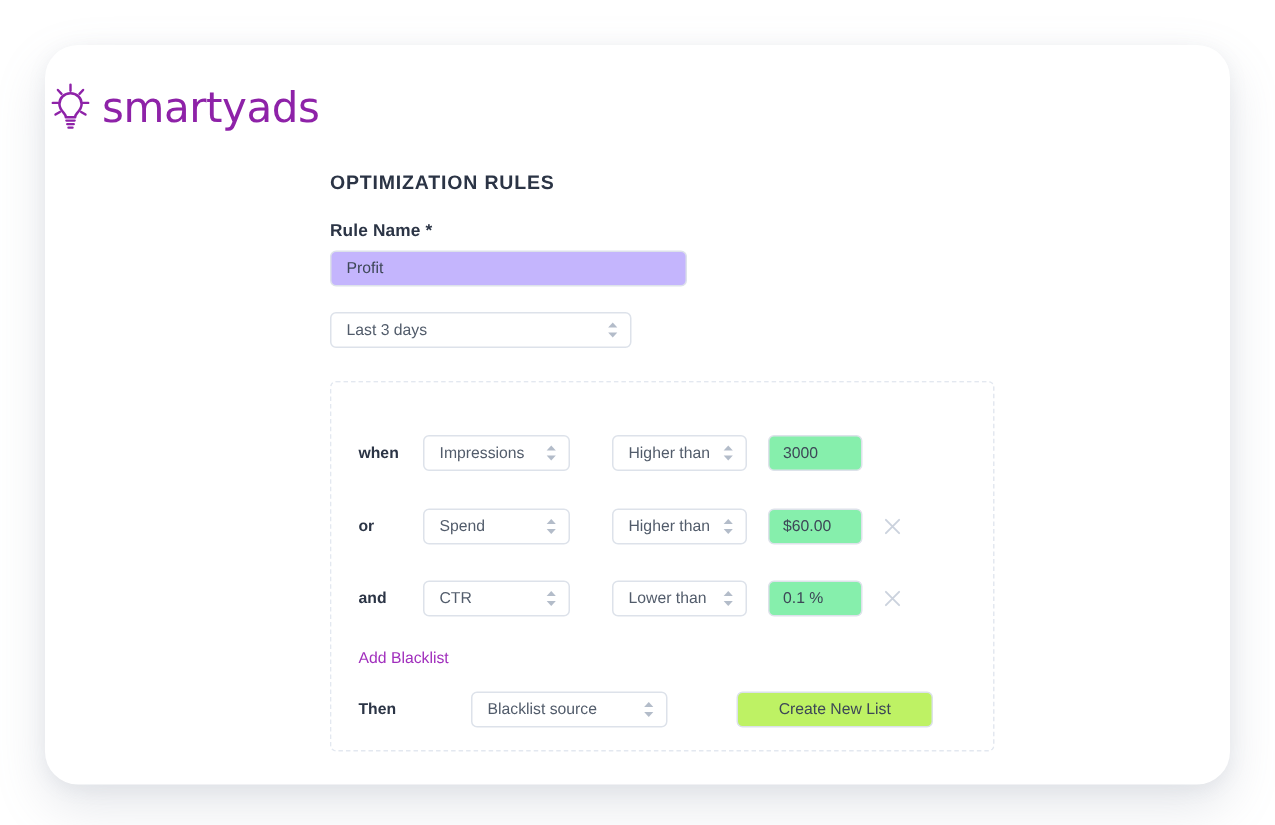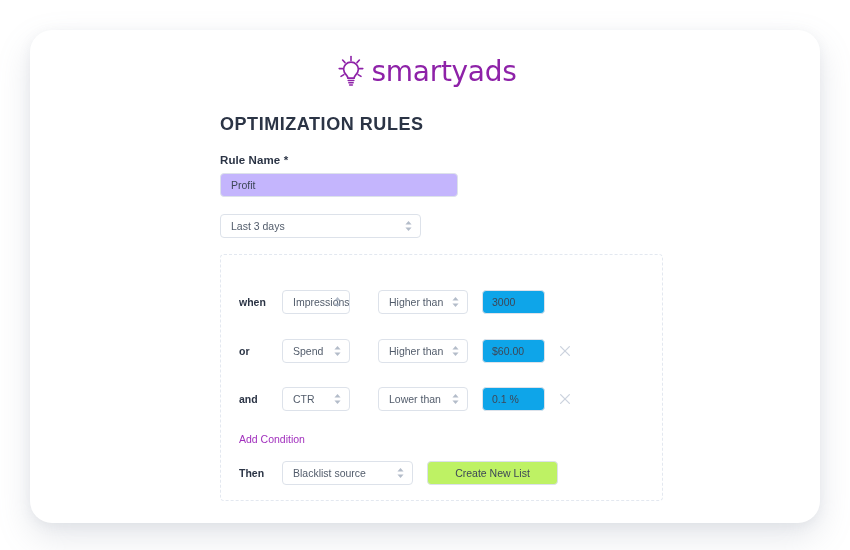--- a/index.html
+++ b/index.html
@@ -34,21 +34,20 @@
   }
 
   
   .logo-wrap {
     position: absolute;
     left: 0;
     top: 24px;
     width: 790px;
     display: flex;
     align-items: center;
-    justify-content: center;
     gap: 4px;
   }
   .logo-bulb {
     width: 34px;
     height: 34px;
     flex: none;
     display: block;
   }
   .logo-text {
     font-family: "DejaVu Sans", sans-serif;
@@ -60,21 +59,21 @@
 
   
   .form {
     position: absolute;
     left: 190px;
     top: 84px;
     width: 460px;
   }
 
   .section-title {
-    font-size: 18px;
+    font-size: 13px;
     font-weight: bold;
     letter-spacing: 0.55px;
     color: #2b3445;
     margin: 0 0 19px 0;
   }
 
   .field-label {
     font-size: 11.5px;
     font-weight: bold;
     color: #2b3445;
@@ -137,40 +136,40 @@
   .cond-row {
     position: absolute;
     left: 18px;
     display: flex;
     align-items: center;
     height: 24px;
   }
   .cond-row.r1 { top: 35px; }
   .cond-row.r2 { top: 84px; }
   .cond-row.r3 { top: 132px; }
-  .then-row   { top: 206px; }
+  .then-row   { top: 206px; gap: 32px; }
 
   .conj {
     width: 43px;
     flex: none;
     font-size: 10.5px;
     font-weight: bold;
     color: #2b3445;
   }
 
-  .sel-metric   { width: 68px; flex: none; }
+  .sel-metric   { width: 98px; flex: none; }
   .sel-operator { width: 90px; flex: none; margin-left: 28px; }
   .val-input {
     width: 63px;
     flex: none;
     margin-left: 14px;
     height: 24px;
     border: 1px solid #dde2ea;
     border-radius: 4px;
-    background: #0ea5e9;
+    background: #86efac;
     font-size: 10.5px;
     color: #3d4757;
     display: flex;
     align-items: center;
     padding: 0 9px;
   }
 
   .remove-btn {
     width: 16px;
     height: 16px;
@@ -319,21 +318,21 @@
           </svg>
         </div>
         <div class="val-input">
           <span>0.1 %</span>
         </div>
         <svg class="remove-btn" viewBox="0 0 16 16">
           <path d="M3.6 3.6 L12.4 12.4 M12.4 3.6 L3.6 12.4" stroke="#c3cbd8" stroke-width="1.3" stroke-linecap="round"></path>
         </svg>
       </div>
 
-      <div class="add-condition">Add Condition</div>
+      <div class="add-condition">Add Blacklist</div>
 
       <div class="cond-row then-row">
         <span class="conj">Then</span>
         <div class="select sel-action">
           <span>Blacklist source</span>
           <svg class="chev" viewBox="0 0 10 14">
             <path d="M5 1.4 L8.4 5.2 L1.6 5.2 Z" fill="#9aa6b8"></path>
             <path d="M5 12.6 L8.4 8.8 L1.6 8.8 Z" fill="#9aa6b8"></path>
           </svg>
         </div>

